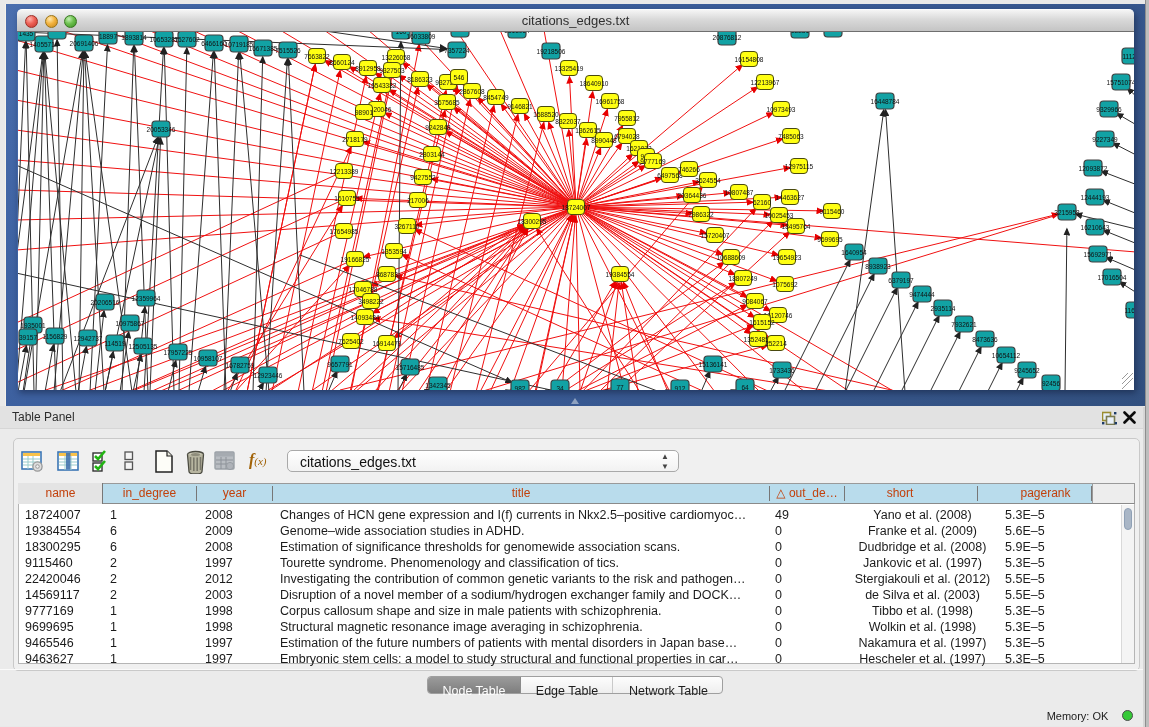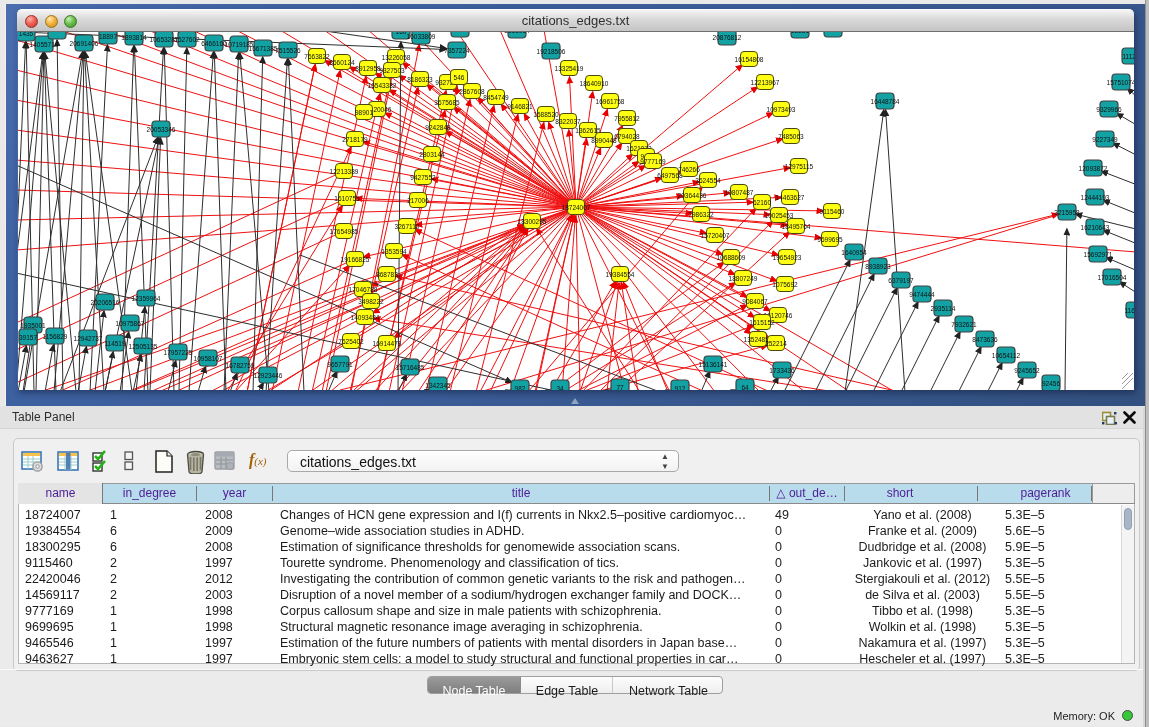--- a/index.html
+++ b/index.html
@@ -41,21 +41,21 @@
 
 
 .ticon{position:absolute;top:450px}
 #combo{left:287px;top:450px;width:392px;height:22px;background:linear-gradient(#ffffff,#f2f2f2);
  border:1px solid #a9a9a9;border-radius:5px;font-size:14px;color:#111;padding:3px 0 0 12px}
 #combo .arr{position:absolute;right:9px;top:1px;font-size:8px;color:#444;line-height:10px;text-align:center}
 
 
 #thead{left:18px;top:483px;width:1075px;height:21px;background:#b9dcec;border:1px solid #9a9a9a;border-bottom:1px solid #8a8a8a}
 #theadx{left:1093px;top:483px;width:42px;height:21px;background:#ededed;border:1px solid #9a9a9a;border-left:none;border-bottom:1px solid #8a8a8a}
-.hc{position:absolute;top:486px;font-size:12px;color:#4c1d95;text-align:center}
+.hc{position:absolute;top:486px;font-size:12px;color:#c2410c;text-align:center}
 #tbody{left:18px;top:504px;width:1117px;height:160px;background:#fff;border:1px solid #b5b5b5;border-top:none}
 .trow{position:absolute;left:18px;width:1117px;height:16px;font-size:12.5px;color:#1b1b1b}
 .trow span{position:absolute;top:0;white-space:nowrap;overflow:hidden}
 .c-name{left:7px;width:80px}
 .c-ind{left:92px;width:90px}
 .c-year{left:187px;width:70px}
 .c-title{left:262px;width:492px}
 .c-out{left:757px;width:70px}
 .c-short{left:827px;width:155px;text-align:center}
 .c-pr{left:987px;width:90px}
@@ -65,21 +65,21 @@
 
 #tabgroove{left:0;top:669px;width:1143px;height:1px;background:#cfcfcf;border-bottom:1px solid #fafafa}
 #tabs{left:427px;top:676px;width:296px;height:18px;border:1px solid #9f9f9f;border-radius:4px;
  background:linear-gradient(#fdfdfd,#eeeeee);font-size:12.5px;color:#1d1d1d}
 #tabs .seg{position:absolute;top:0;height:16px;text-align:center;padding-top:7px}
 #seg1{left:0;width:93px;background:linear-gradient(#9b9b9b,#7e7e7e);color:#fff;border-radius:3px 0 0 3px;border-right:1px solid #8b8b8b}
 #seg2{left:94px;width:91px;border-right:1px solid #c9c9c9}
 #seg3{left:186px;width:109px}
 
 
-#mem{left:1040px;top:710px;width:75px;text-align:right;font-size:11px;color:#1d1d1d}
+#mem{left:1040px;top:710px;width:75px;text-align:center;font-size:11px;color:#1d1d1d}
 #memdot{left:1122px;top:710px;width:11px;height:11px;border-radius:50%;background:#35c937;border:1px solid #4c4c4c}
 
 
 #redge1{left:1143px;top:407px;width:3px;height:320px;background:#d6d6d6}
 #redge2{left:1145px;top:0px;width:1px;height:727px;background:#8e8e8e}
 #redge3{left:1146px;top:0px;width:3px;height:727px;background:#bdbdbd}
 </style></head>
 <body>
 <div id="stage">
 <div class="abs" id="desktop"></div>

